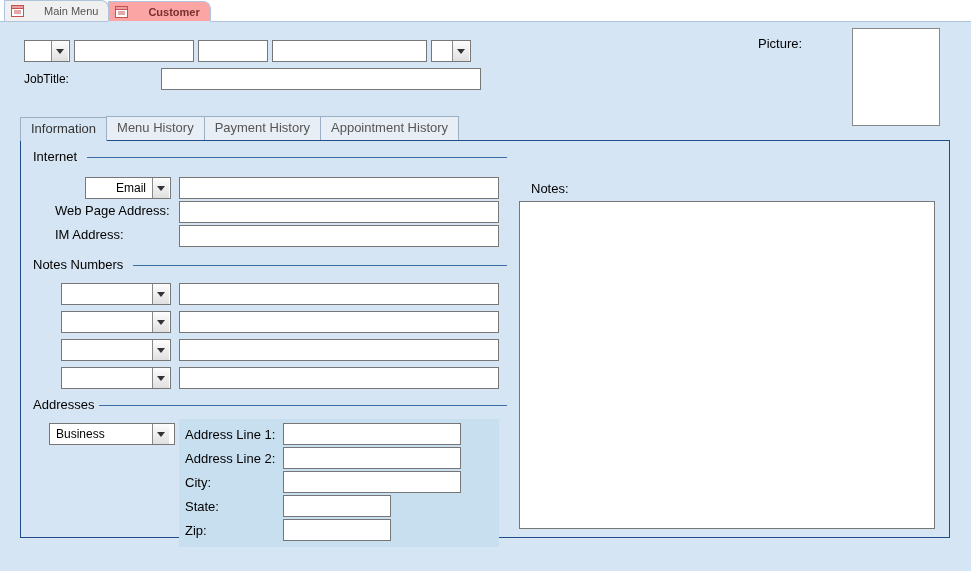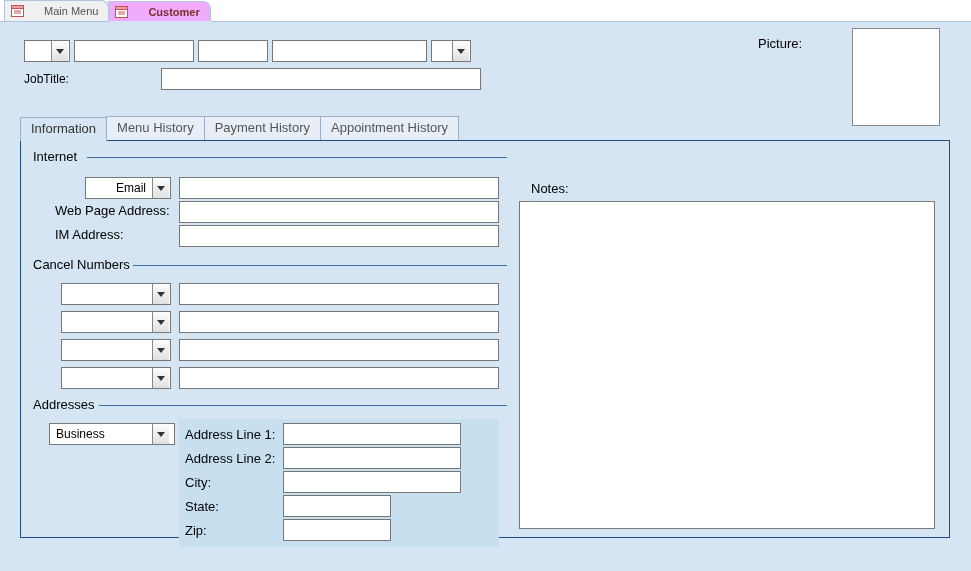--- a/index.html
+++ b/index.html
@@ -33,21 +33,21 @@
     border: 1px solid #b0c4de;
     border-bottom: none;
     border-top-right-radius: 8px;
     background: #f0f0f0;
     margin-right: -1px;
     position: relative;
     font-size: 11px;
     color: #555;
   }
   .doc-tab.active {
-    background: #f0abfc;
+    background: #fca5a5;
     color: #7a2f2f;
     font-weight: bold;
     z-index: 2;
     border-bottom: 1px solid #d6e5f3;
     margin-bottom: -1px;
   }
   .doc-tab .tab-icon svg { display:block; }
 
   .form-area {
     background: #d6e5f3;
@@ -299,21 +299,21 @@
         <span class="caret"></span>
       </span>
       <input class="txt fld-input" style="left: 158px; top: 36px; width: 320px;" value="">
 
       <span class="fld-label" style="left:34px;top:62px;width:118px;text-align:left">Web Page Address:</span>
       <input class="txt fld-input" style="left: 158px; top: 60px; width: 320px;" value="">
 
       <span class="fld-label" style="left:34px;top:86px;width:118px;text-align:left">IM Address:</span>
       <input class="txt fld-input" style="left: 158px; top: 84px; width: 320px;" value="">
 
-      <span class="group-label" style="left:8px;top:116px">Cancel Numbers</span>
+      <span class="group-label" style="left:8px;top:116px">Notes Numbers</span>
       <div class="group-line" style="left:112px;top:124px;width:374px"></div>
 
       <span class="combo fld-input" style="left:40px;top:142px;width:110px">
           <input style="width: 90px;" value="">
           <span class="caret"></span>
         </span>
       <input class="txt fld-input" style="left: 158px; top: 142px; width: 320px;" value="">
 
       <span class="combo fld-input" style="left:40px;top:170px;width:110px">
           <input style="width: 90px;" value="">

